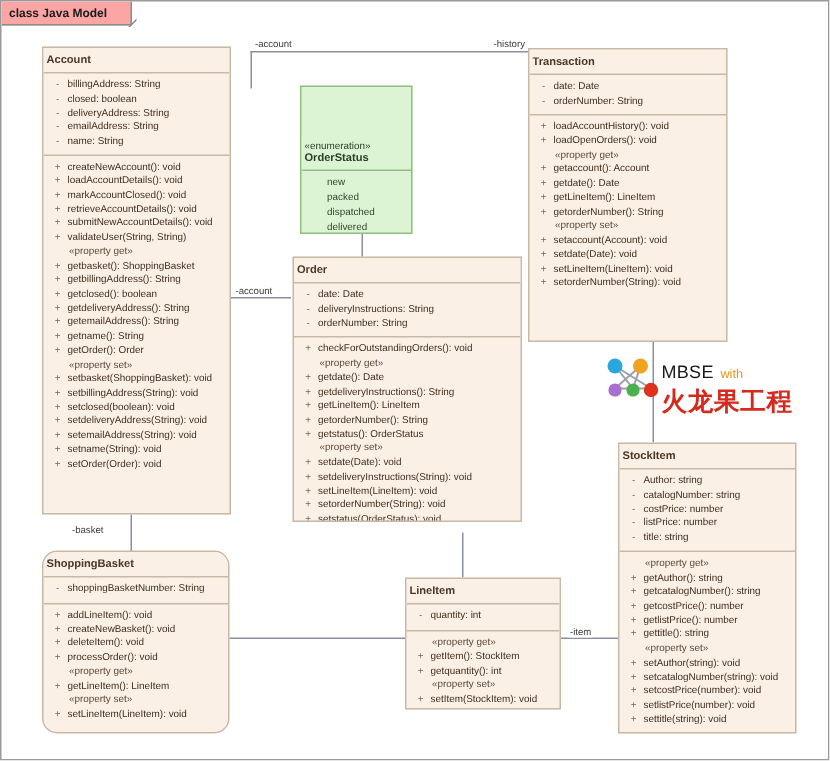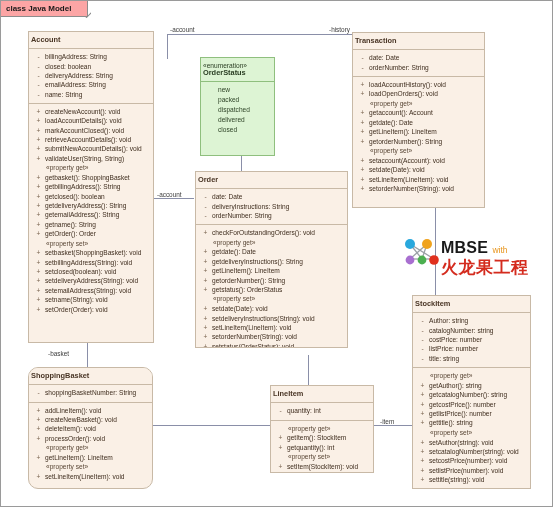--- a/index.html
+++ b/index.html
@@ -89,20 +89,21 @@
   
   .uml.enumeration{
     background:#ddf4d4;
     border:1px solid #8fbf7e;
     color:#2e4427;
   }
   .uml.enumeration .title{
     background:#ddf4d4;
     border-bottom:1px solid #8fbf7e;
     color:#2b3f24;
+    margin-top:32px;
   }
   .uml.enumeration .compartment{border-bottom:none;}
   .uml.enumeration .lit{
     padding-left:14px;
     line-height:1.52;
     white-space:nowrap;
   }
   
   .conn{position:absolute;background:#8a8fa8;}
   .conn.h{height:1px;}
@@ -117,21 +118,21 @@
     line-height:1;
   }
   
   .logo{position:absolute;}
   .logo-text{
     position:absolute;
     left:38px;top:2px;
     line-height:1.12;
     white-space:nowrap;
   }
-  .logo-mbse{font-size:16px;font-weight:bold;color:#1a1a1a;letter-spacing:.2px;}
+  .logo-mbse{font-size:12px;font-weight:normal;color:#1a1a1a;letter-spacing:.2px;}
   .logo-with{font-size:8.5px;font-weight:normal;color:#e8951c;}
   .logo-cn{font-size:17px;font-weight:bold;color:#d42b1e;letter-spacing:.5px;display:block;margin-top:1px;}
 </style>
 </head>
 <body>
 
 <div id="canvas">
 
   <div class="frame-tab">class Java Model</div>
   <div class="frame-tab-corner"></div>
@@ -277,21 +278,21 @@
     </div>
     <div class="compartment" id="enum-lits">
         <div class="lit">new</div>
         <div class="lit">packed</div>
         <div class="lit">dispatched</div>
         <div class="lit">delivered</div>
         <div class="lit">closed</div>
       </div>
   </div>
 
-  <div class="uml" style="left:351px;top:31px;width:133px;height:176px;">
+  <div class="uml" style="left:351px;top:31px;width:133px;height:196px;">
     <div class="title">Transaction</div>
     <div class="compartment" id="tr-attrs">
         <div class="row">
           <span class="vis">-</span>
           <span class="sig">date: Date</span>
         </div>
         <div class="row">
           <span class="vis">-</span>
           <span class="sig">orderNumber: String</span>
         </div>

